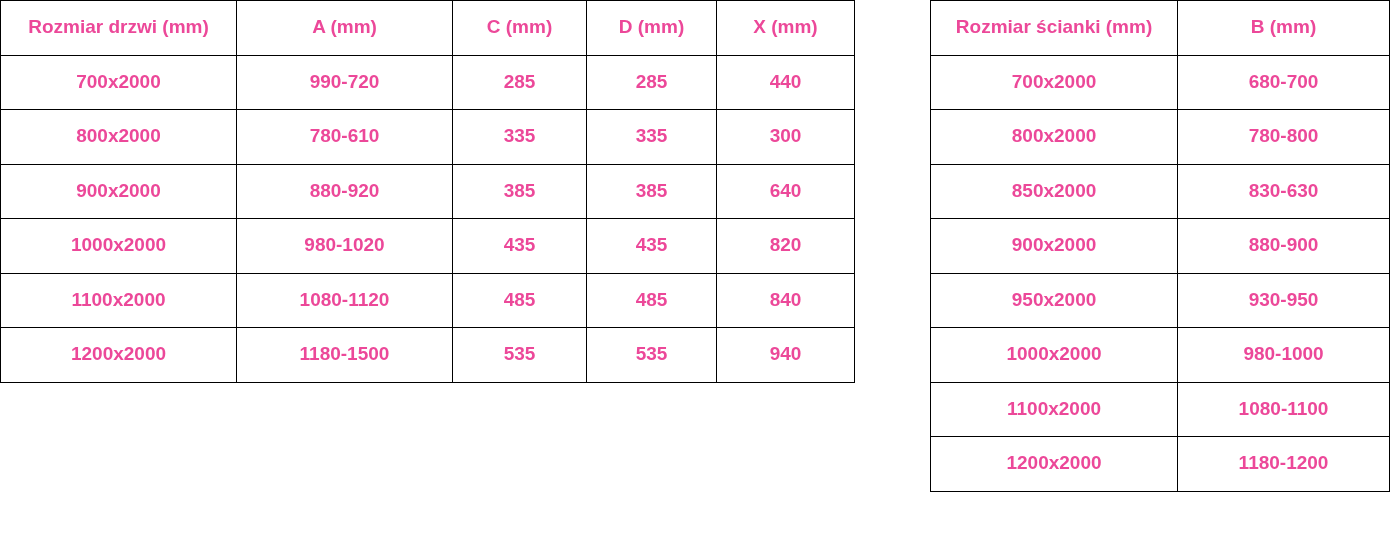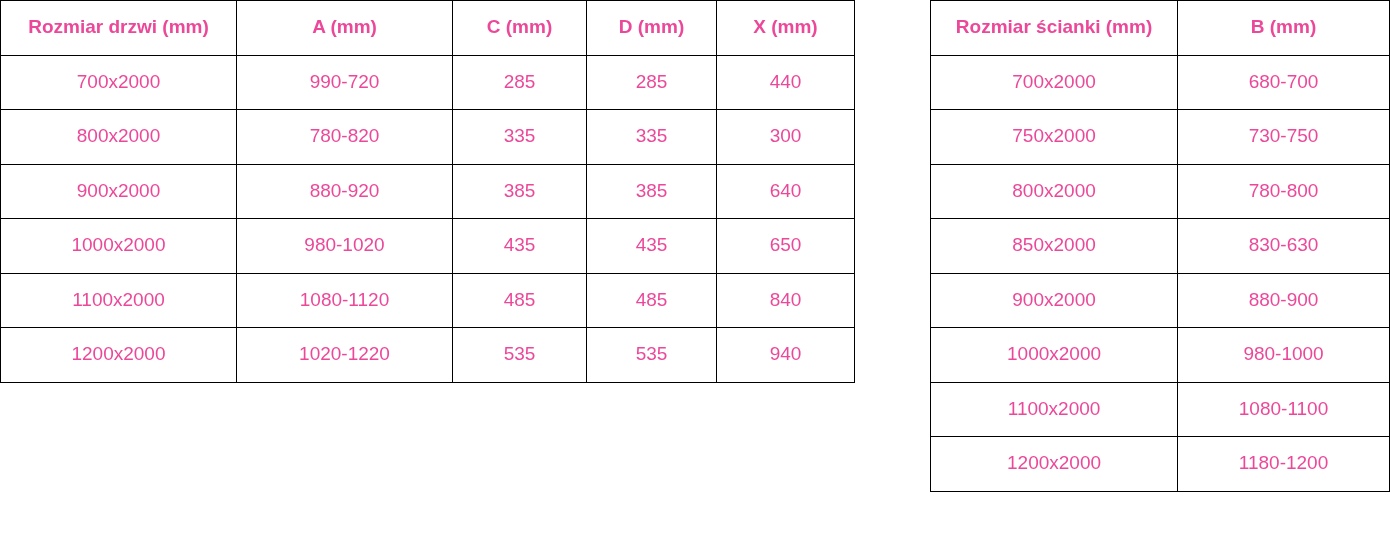--- a/index.html
+++ b/index.html
@@ -33,21 +33,21 @@
     font-size: 19px;
     color: #ec4899;
     padding: 0;
     height: 53.5px;
     line-height: 1.2;
   }
   table.spec th {
     font-weight: bold;
   }
   table.spec td {
-    font-weight: normal;
+    font-weight: bold;
   }
 
   
   #doors-table {
     left: 0px;
     top: 0px;
   }
   #doors-table .col-size  { width: 236px; }
   #doors-table .col-a     { width: 216px; }
   #doors-table .col-c     { width: 134px; }
@@ -87,49 +87,49 @@
     <tbody>
       <tr>
         <td>700x2000</td>
         <td>990-720</td>
         <td>285</td>
         <td>285</td>
         <td>440</td>
       </tr>
       <tr>
         <td>800x2000</td>
-        <td>780-820</td>
+        <td>780-610</td>
         <td>335</td>
         <td>335</td>
         <td>300</td>
       </tr>
       <tr>
         <td>900x2000</td>
         <td>880-920</td>
         <td>385</td>
         <td>385</td>
         <td>640</td>
       </tr>
       <tr>
         <td>1000x2000</td>
         <td>980-1020</td>
         <td>435</td>
         <td>435</td>
-        <td>650</td>
+        <td>820</td>
       </tr>
       <tr>
         <td>1100x2000</td>
         <td>1080-1120</td>
         <td>485</td>
         <td>485</td>
         <td>840</td>
       </tr>
       <tr>
         <td>1200x2000</td>
-        <td>1020-1220</td>
+        <td>1180-1500</td>
         <td>535</td>
         <td>535</td>
         <td>940</td>
       </tr>
     </tbody>
   </table>
 
   <table class="spec" id="wall-table">
     <colgroup>
       <col class="col-size">
@@ -140,34 +140,34 @@
         <th>Rozmiar ścianki (mm)</th>
         <th>B (mm)</th>
       </tr>
     </thead>
     <tbody>
       <tr>
         <td>700x2000</td>
         <td>680-700</td>
       </tr>
       <tr>
-        <td>750x2000</td>
-        <td>730-750</td>
-      </tr>
-      <tr>
         <td>800x2000</td>
         <td>780-800</td>
       </tr>
       <tr>
         <td>850x2000</td>
         <td>830-630</td>
       </tr>
       <tr>
         <td>900x2000</td>
         <td>880-900</td>
+      </tr>
+      <tr>
+        <td>950x2000</td>
+        <td>930-950</td>
       </tr>
       <tr>
         <td>1000x2000</td>
         <td>980-1000</td>
       </tr>
       <tr>
         <td>1100x2000</td>
         <td>1080-1100</td>
       </tr>
       <tr>

